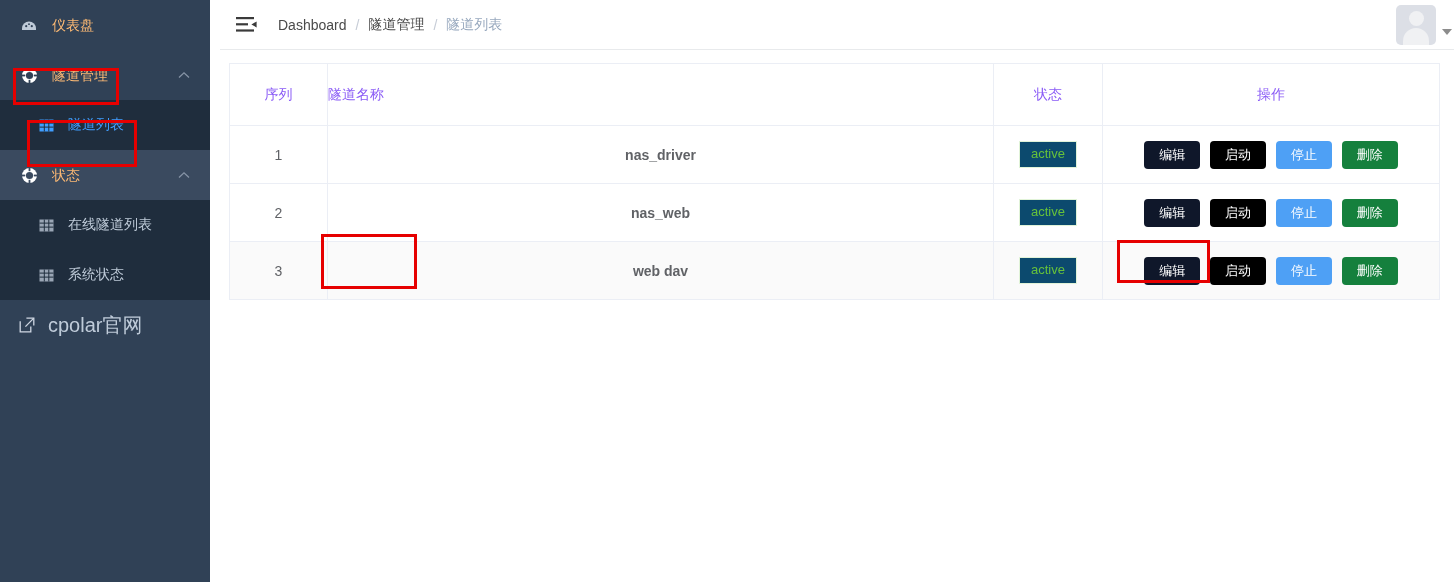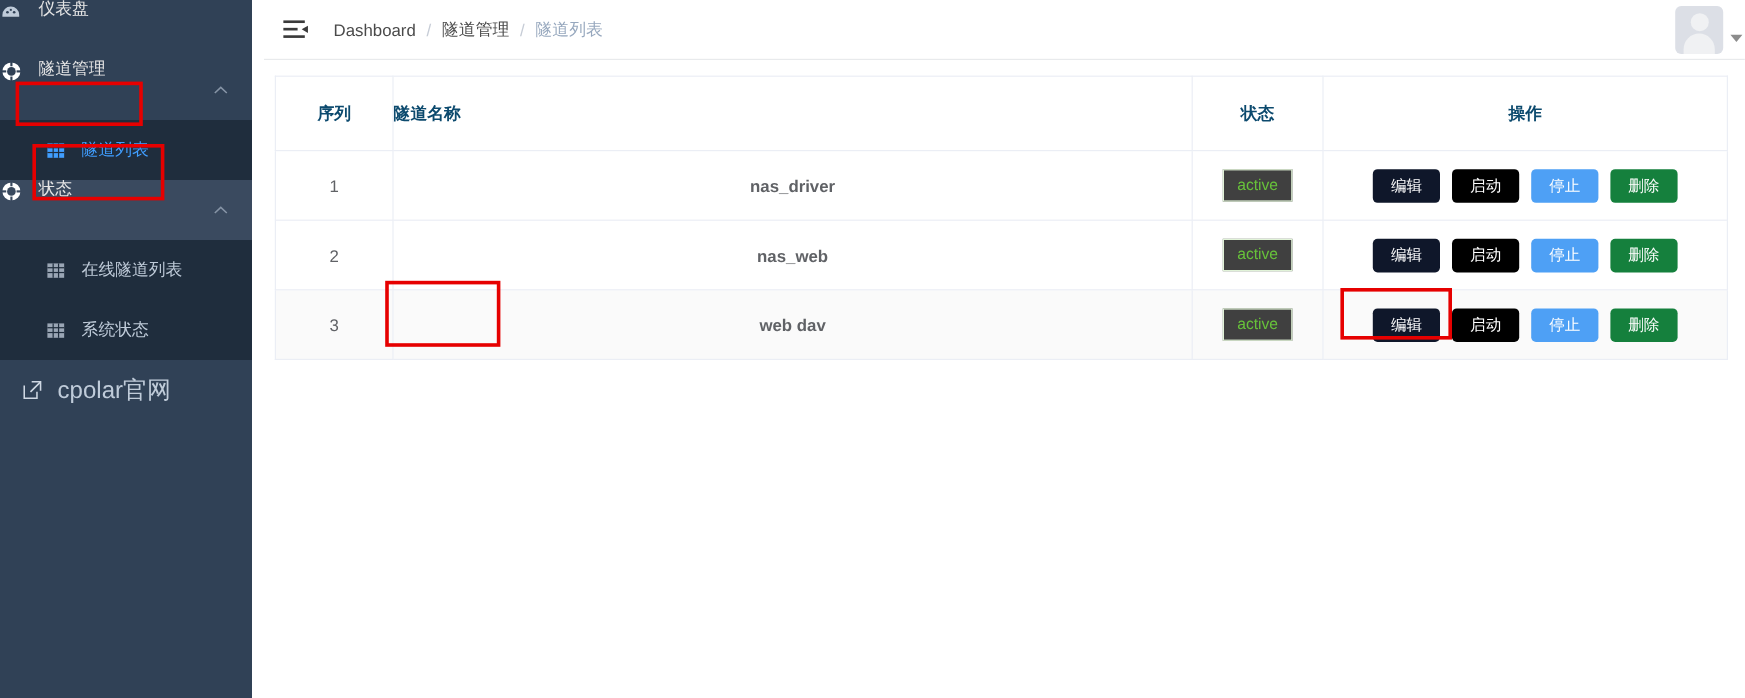--- a/index.html
+++ b/index.html
@@ -28,23 +28,24 @@
     left: 0; top: 0;
     width: 210px;
     height: 582px;
     background: #304156;
     overflow: hidden;
   }
   .menu-item {
     position: relative;
     height: 50px;
     display: flex;
-    align-items: flex-start;
-    box-sizing: border-box;
-    color: #e5e5e5;
+    align-items: center;
+    padding-left: 20px;
+    box-sizing: border-box;
+    color: #fdba74;
     font-size: 14px;
     cursor: pointer;
     white-space: nowrap;
   }
   .menu-item.group-hover {
     background: #3a4a5f;
   }
   .menu-icon {
     width: 18px;
     height: 18px;
@@ -216,22 +217,22 @@
     width: 1210px;
   }
   table.data-table {
     width: 1210px;
     border-collapse: collapse;
     table-layout: fixed;
     font-size: 14px;
   }
   table.data-table th {
     height: 61px;
-    font-weight: bold;
-    color: #0c4a6e;
+    font-weight: normal;
+    color: #8b5cf6;
     background: #ffffff;
     border-top: 1px solid #ebeef5;
     border-bottom: 1px solid #ebeef5;
     border-right: 1px solid #ebeef5;
     padding: 0;
   }
   table.data-table th:first-child {
     border-left: 1px solid #ebeef5;
   }
   table.data-table td {
@@ -276,21 +277,21 @@
   }
   .btn-primary { background: #0f172a; }
   .btn-success { background: #000000; }
   .btn-info    { background: #4ea0f5; }
   .btn-danger  { background: #15803d; }
   .badge {
     display: inline-block;
     padding: 4px 11px;
     border-radius: 0;
     font-size: 13px;
-    background: #404040;
+    background: #0c4a6e;
     border: 1px solid #e1f3d8;
     color: #67c23a;
     line-height: 1.3;
   }
 
   
   .annot {
     position: absolute;
     border: 3px solid #e60000;
     box-sizing: border-box;

